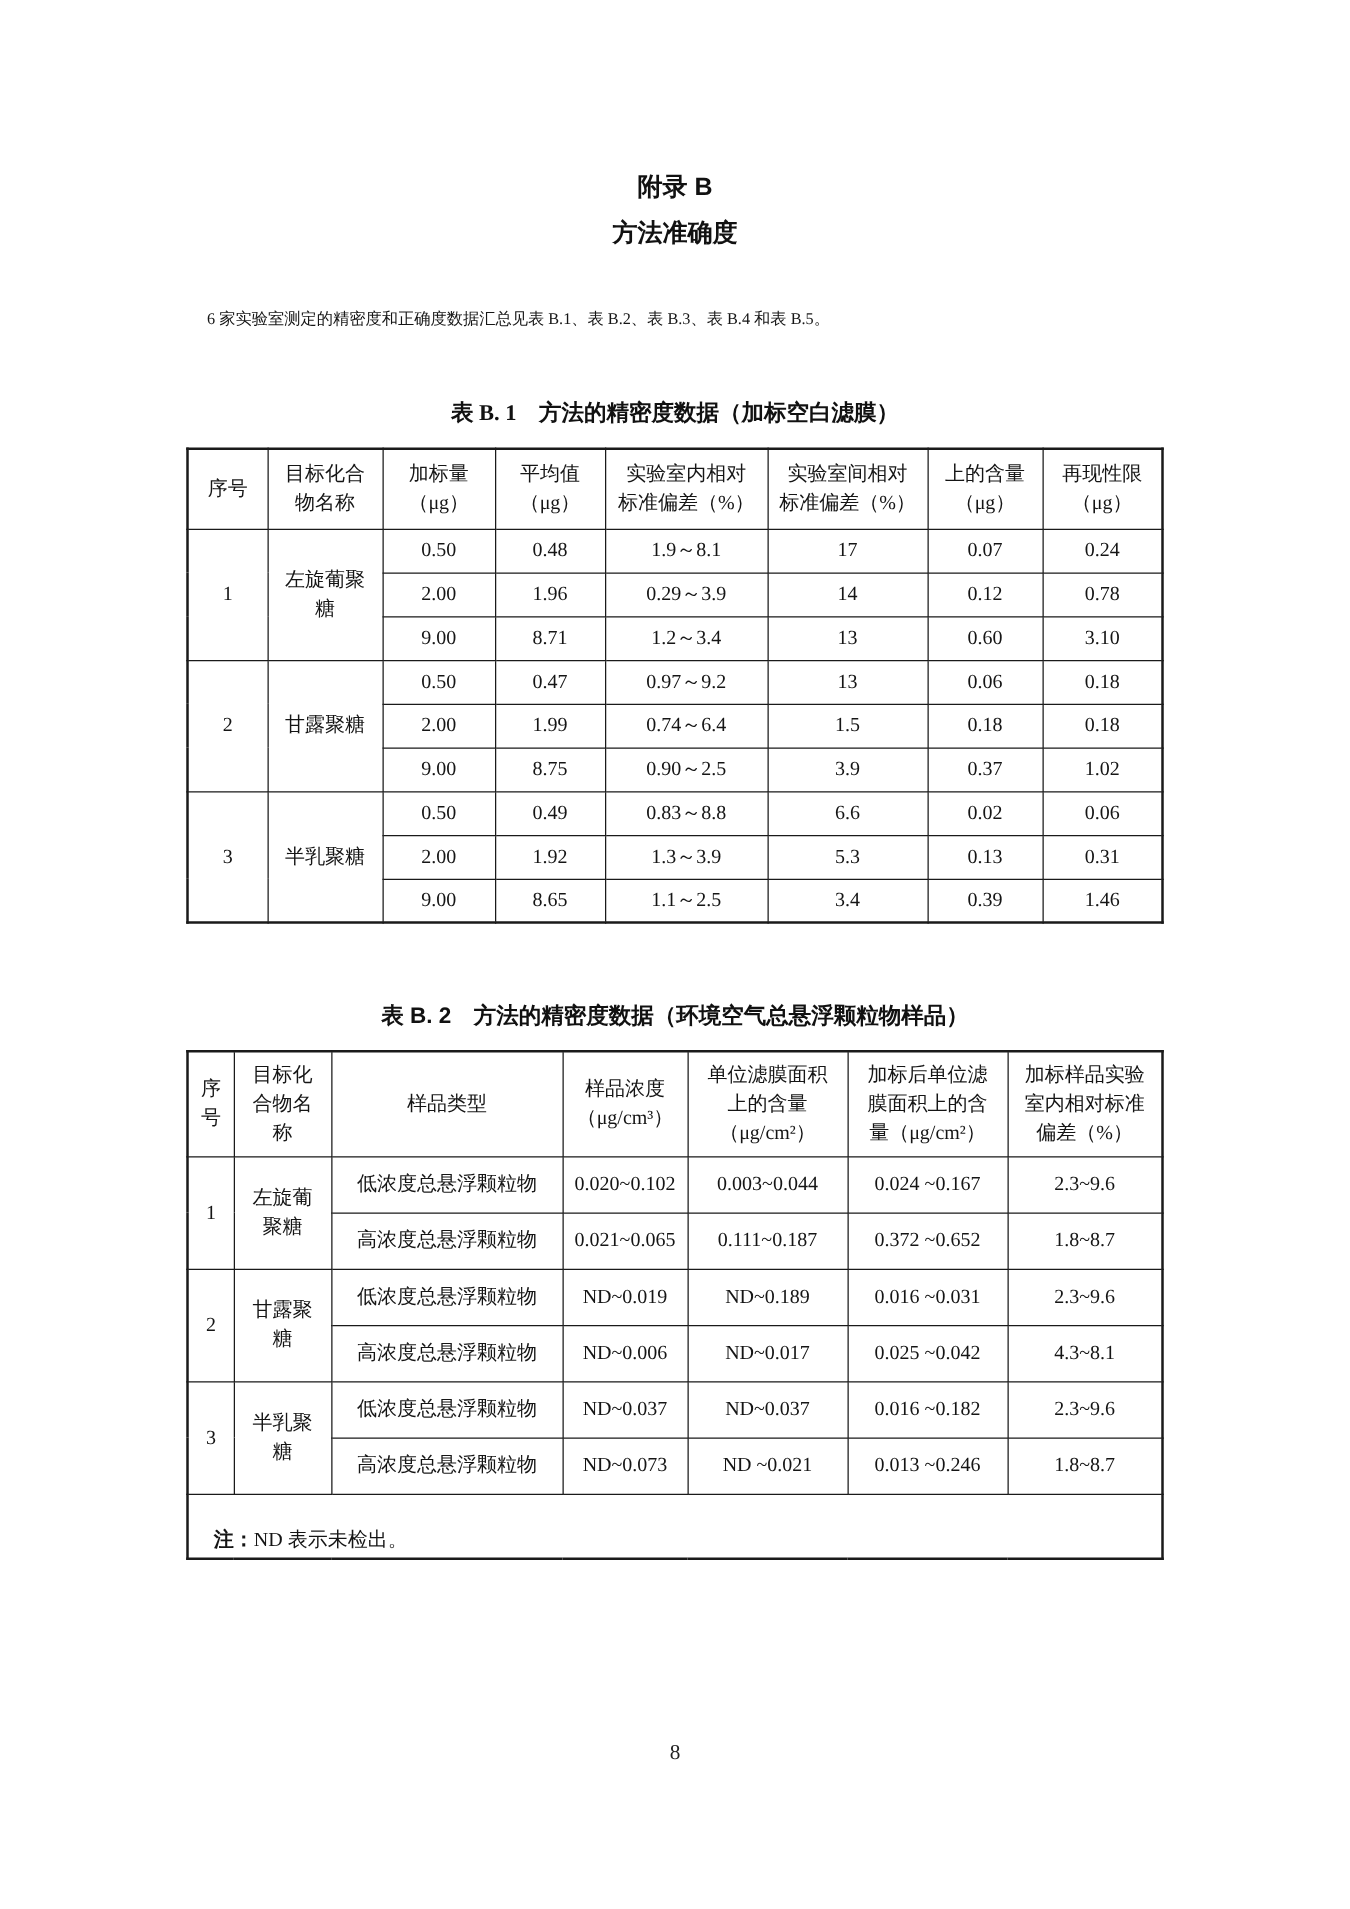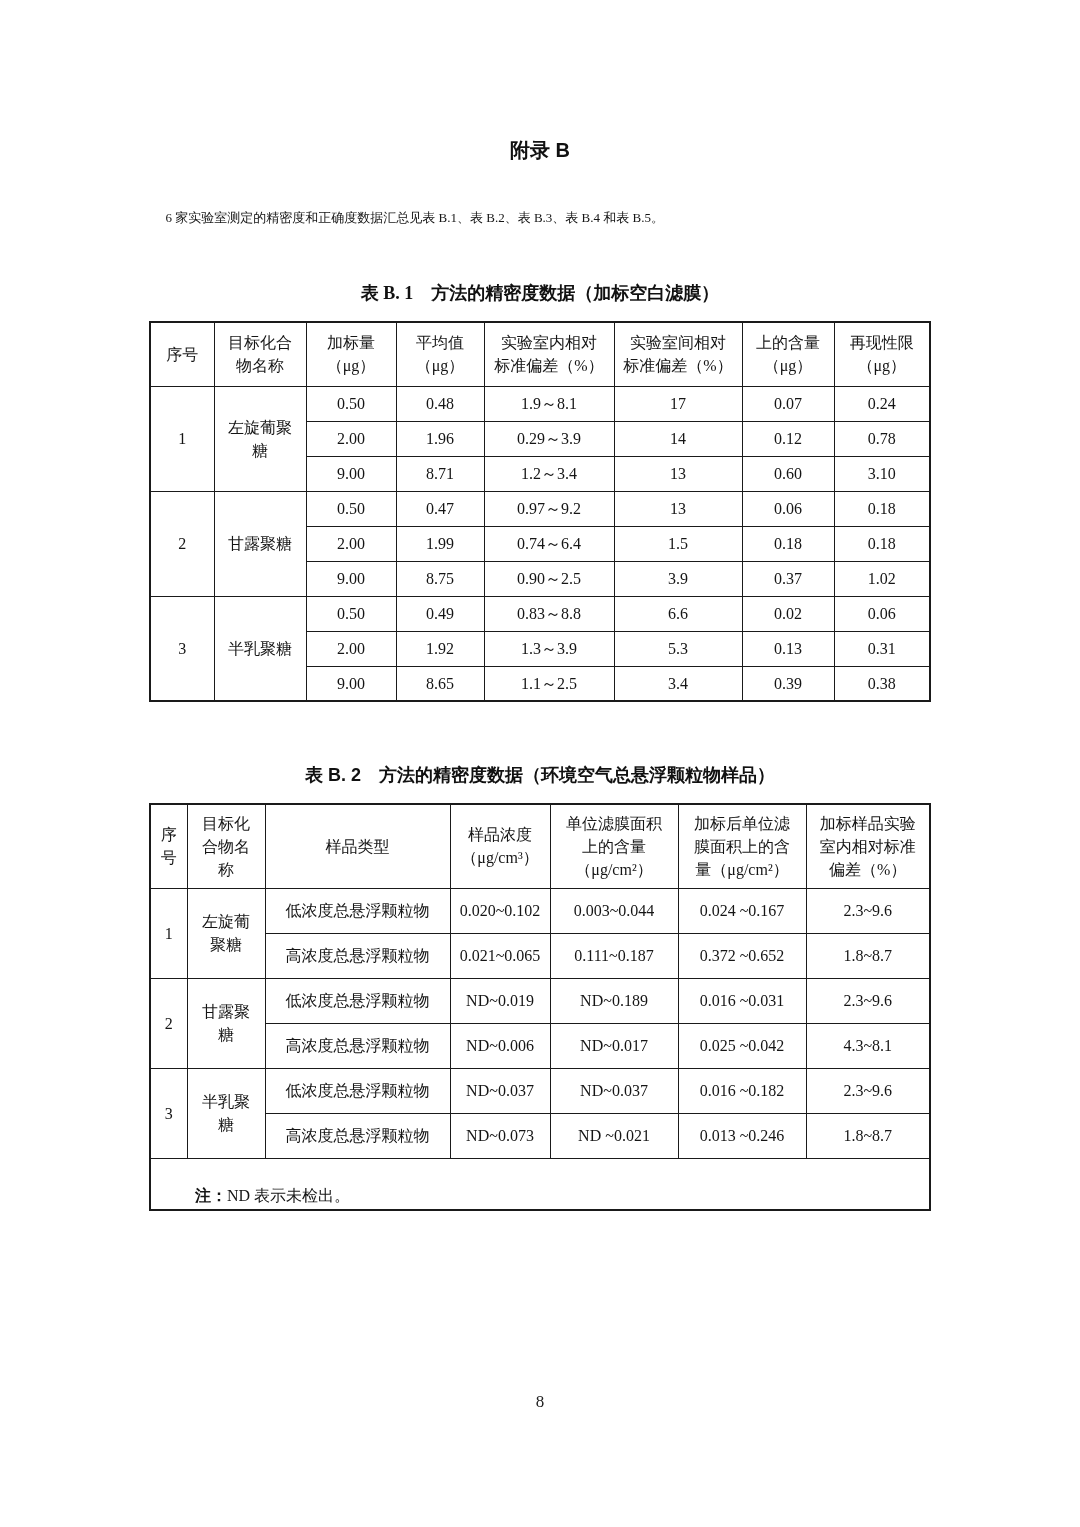--- a/index.html
+++ b/index.html
@@ -56,40 +56,41 @@
     white-space: pre-line;
     line-height: 23px;
   }
   .t-b1 thead tr { height: 64px; padding-left: 23px; }
   .t-b1 tbody tr { height: 35px; }
   .t-b2 thead tr { height: 84px; }
   .t-b2 tbody tr.data-row { height: 45px; }
   .t-b2 tbody tr.note-row { height: 44px; }
   .note-cell {
     text-align: left;
-    padding-left: 44px;
+    padding-left: 20px;
   }
   .note-label { font-family: "Liberation Sans", "DejaVu Sans", sans-serif; font-weight: bold; }
   .page-number {
     position: absolute;
     top: 1392px;
     left: 0;
     width: 100%;
     text-align: center;
     font-size: 17px;
     color: #222;
   }
 </style>
 </head>
 <body>
 
 <div class="page">
 
   <div class="headings">
     <div class="doc-heading">附录 B</div>
+    <div class="doc-heading">方法准确度</div>
   </div>
 
   <p class="intro">6 家实验室测定的精密度和正确度数据汇总见表 B.1、表 B.2、表 B.3、表 B.4 和表 B.5。</p>
 
   <div class="table-caption caption-b1">表 B. 1　方法的精密度数据（加标空白滤膜）</div>
 
   <table class="t-b1">
     <colgroup>
       <col style="width:64px">
         <col style="width:92px">
@@ -190,21 +191,21 @@
         <td>5.3</td>
         <td>0.13</td>
         <td>0.31</td>
       </tr>
       <tr>
         <td>9.00</td>
         <td>8.65</td>
         <td>1.1～2.5</td>
         <td>3.4</td>
         <td>0.39</td>
-        <td>0.38</td>
+        <td>1.46</td>
       </tr>
     </tbody>
   </table>
 
   <div class="table-caption caption-b2">表 B. 2　方法的精密度数据（环境空气总悬浮颗粒物样品）</div>
 
   <table class="t-b2">
     <colgroup>
       <col style="width:37px">
         <col style="width:78px">

